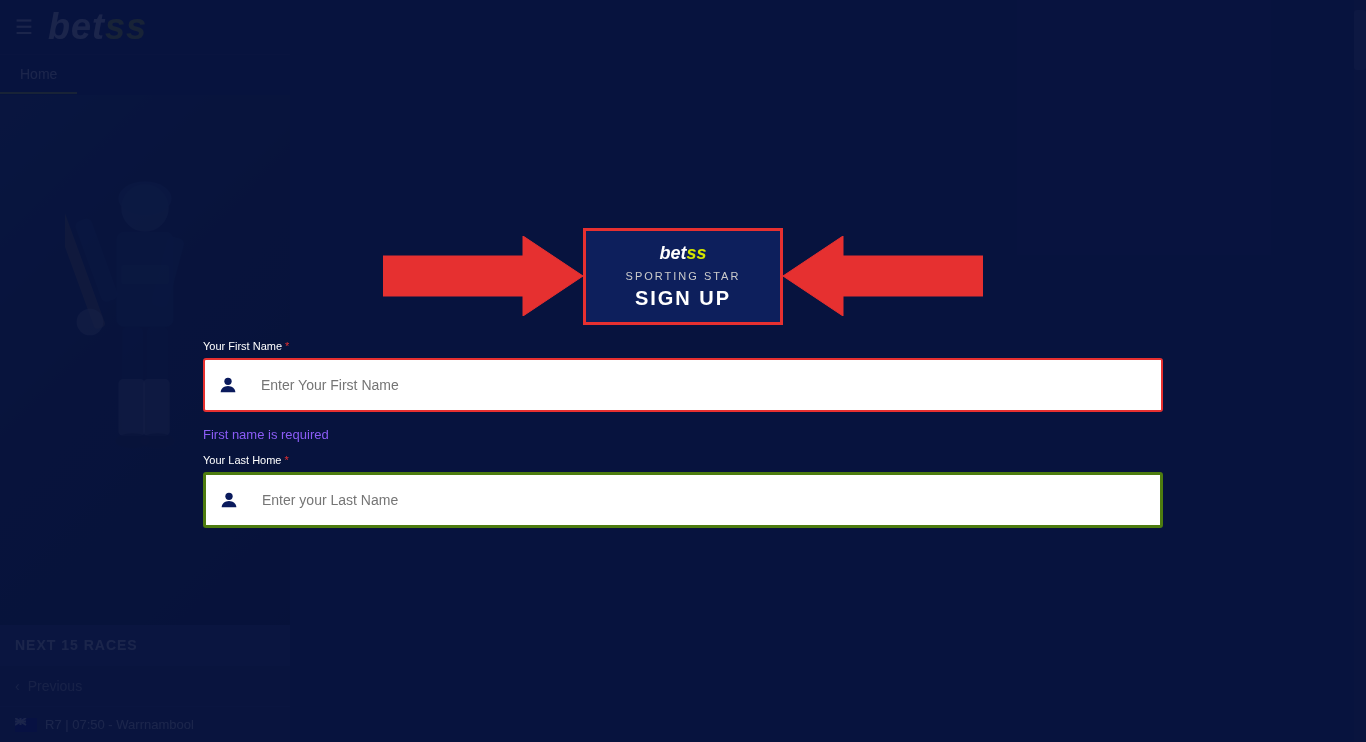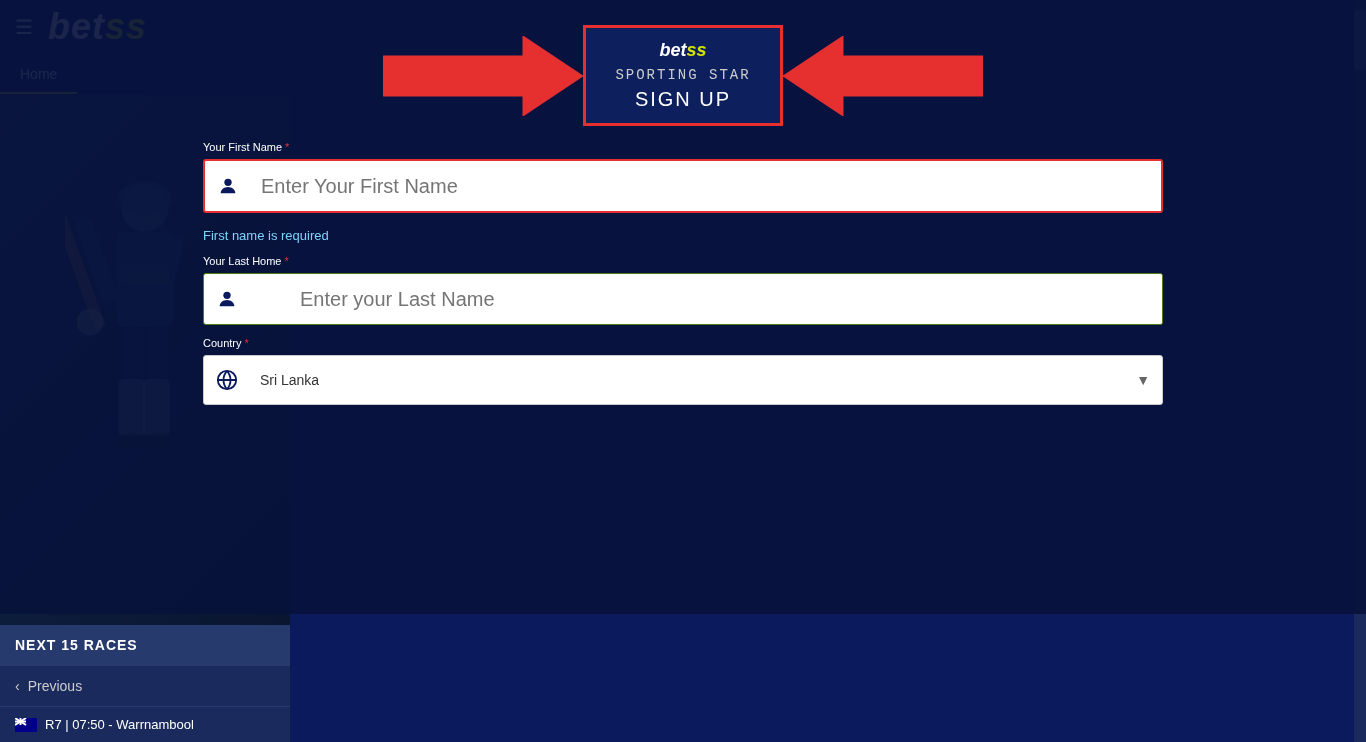--- a/index.html
+++ b/index.html
@@ -129,26 +129,27 @@
       color: white;
       flex-shrink: 0;
     }
 
     
     .main-form-overlay {
       position: absolute;
       top: 0;
       left: 0;
       width: 1366px;
-      height: 614px;
+      height: 742px;
       background: rgba(8, 18, 60, 0.92);
       z-index: 20;
       display: flex;
       flex-direction: column;
       align-items: center;
+      justify-content: center;
     }
 
     
     .arrows-row {
       width: 100%;
       display: flex;
       align-items: center;
       justify-content: center;
       padding: 25px 0 15px 0;
       gap: 0;
@@ -177,29 +178,28 @@
     .logo-box-brand {
       font-size: 18px;
       font-weight: bold;
       font-style: italic;
       color: white;
     }
     .logo-box-brand .ss-yellow {
       color: #d4e600;
     }
     .logo-box-subtitle {
-      font-size: 14px;
+      font-size: 11px;
       letter-spacing: 2px;
       color: #ccc;
       margin-top: 6px;
-      font-family: Liberation Mono, monospace;
     }
     .logo-box-signup {
       font-size: 20px;
-      font-weight: normal;
+      font-weight: bold;
       color: white;
       letter-spacing: 2px;
       margin-top: 5px;
     }
 
     
     .form-container {
       width: 1000px;
       max-width: 1000px;
       padding: 0 20px;
@@ -219,45 +219,44 @@
     }
     .input-wrapper {
       display: flex;
       align-items: center;
       background: white;
       border-radius: 3px;
       border: 2px solid #e63030;
       overflow: hidden;
     }
     .input-wrapper.normal-border {
-      border: 1px solid #4d7c0f;
-      gap: 40px;
+      border: 3px solid #4d7c0f;
     }
     .input-icon {
       padding: 0 12px;
       color: #0a1a5c;
       font-size: 20px;
       display: flex;
       align-items: center;
       justify-content: center;
       min-width: 45px;
       height: 50px;
     }
     .form-input {
       flex: 1;
       border: none;
       outline: none;
       padding: 12px 10px;
-      font-size: 20px;
+      font-size: 14px;
       color: #999;
       background: white;
       height: 50px;
     }
     .error-text {
-      color: #7dd3fc;
+      color: #8b5cf6;
       font-size: 13px;
       margin-top: 15px;
     }
     .select-wrapper {
       display: flex;
       align-items: center;
       background: white;
       border-radius: 3px;
       border: 1px solid #ccc;
       overflow: hidden;
@@ -426,40 +425,20 @@
           <svg width="22" height="22" viewBox="0 0 24 24" fill="#0a1a5c">
             <circle cx="12" cy="8" r="4"></circle>
             <path d="M4 20c0-4 3.6-7 8-7s8 3 8 7"></path>
           </svg>
         </div>
         <input class="form-input" type="text" placeholder="Enter your Last Name" style="">
       </div>
     </div>
 
     <div class="form-field">
-      <label class="field-label">
-        <span>Country</span><span class="required">*</span>
-      </label>
-      <div class="select-wrapper">
-        <div class="input-icon">
-          <svg width="22" height="22" viewBox="0 0 24 24" fill="none" stroke="#0a1a5c" stroke-width="2">
-            <circle cx="12" cy="12" r="10"></circle>
-            <line x1="2" y1="12" x2="22" y2="12"></line>
-            <path d="M12 2a15 15 0 0 1 0 20M12 2a15 15 0 0 0 0 20"></path>
-          </svg>
-        </div>
-        <select class="form-select">
-          <option value="sri-lanka">Sri Lanka</option>
-          <option value="australia">Australia</option>
-          <option value="uk">United Kingdom</option>
-          <option value="india">India</option>
-          <option value="pakistan">Pakistan</option>
-        </select>
-        <div class="select-arrow">▼</div>
-      </div>
     </div>
 
     <div class="form-field">
     </div>
 
 
   </div>
 </div>
 
 <div class="scrollbar">

